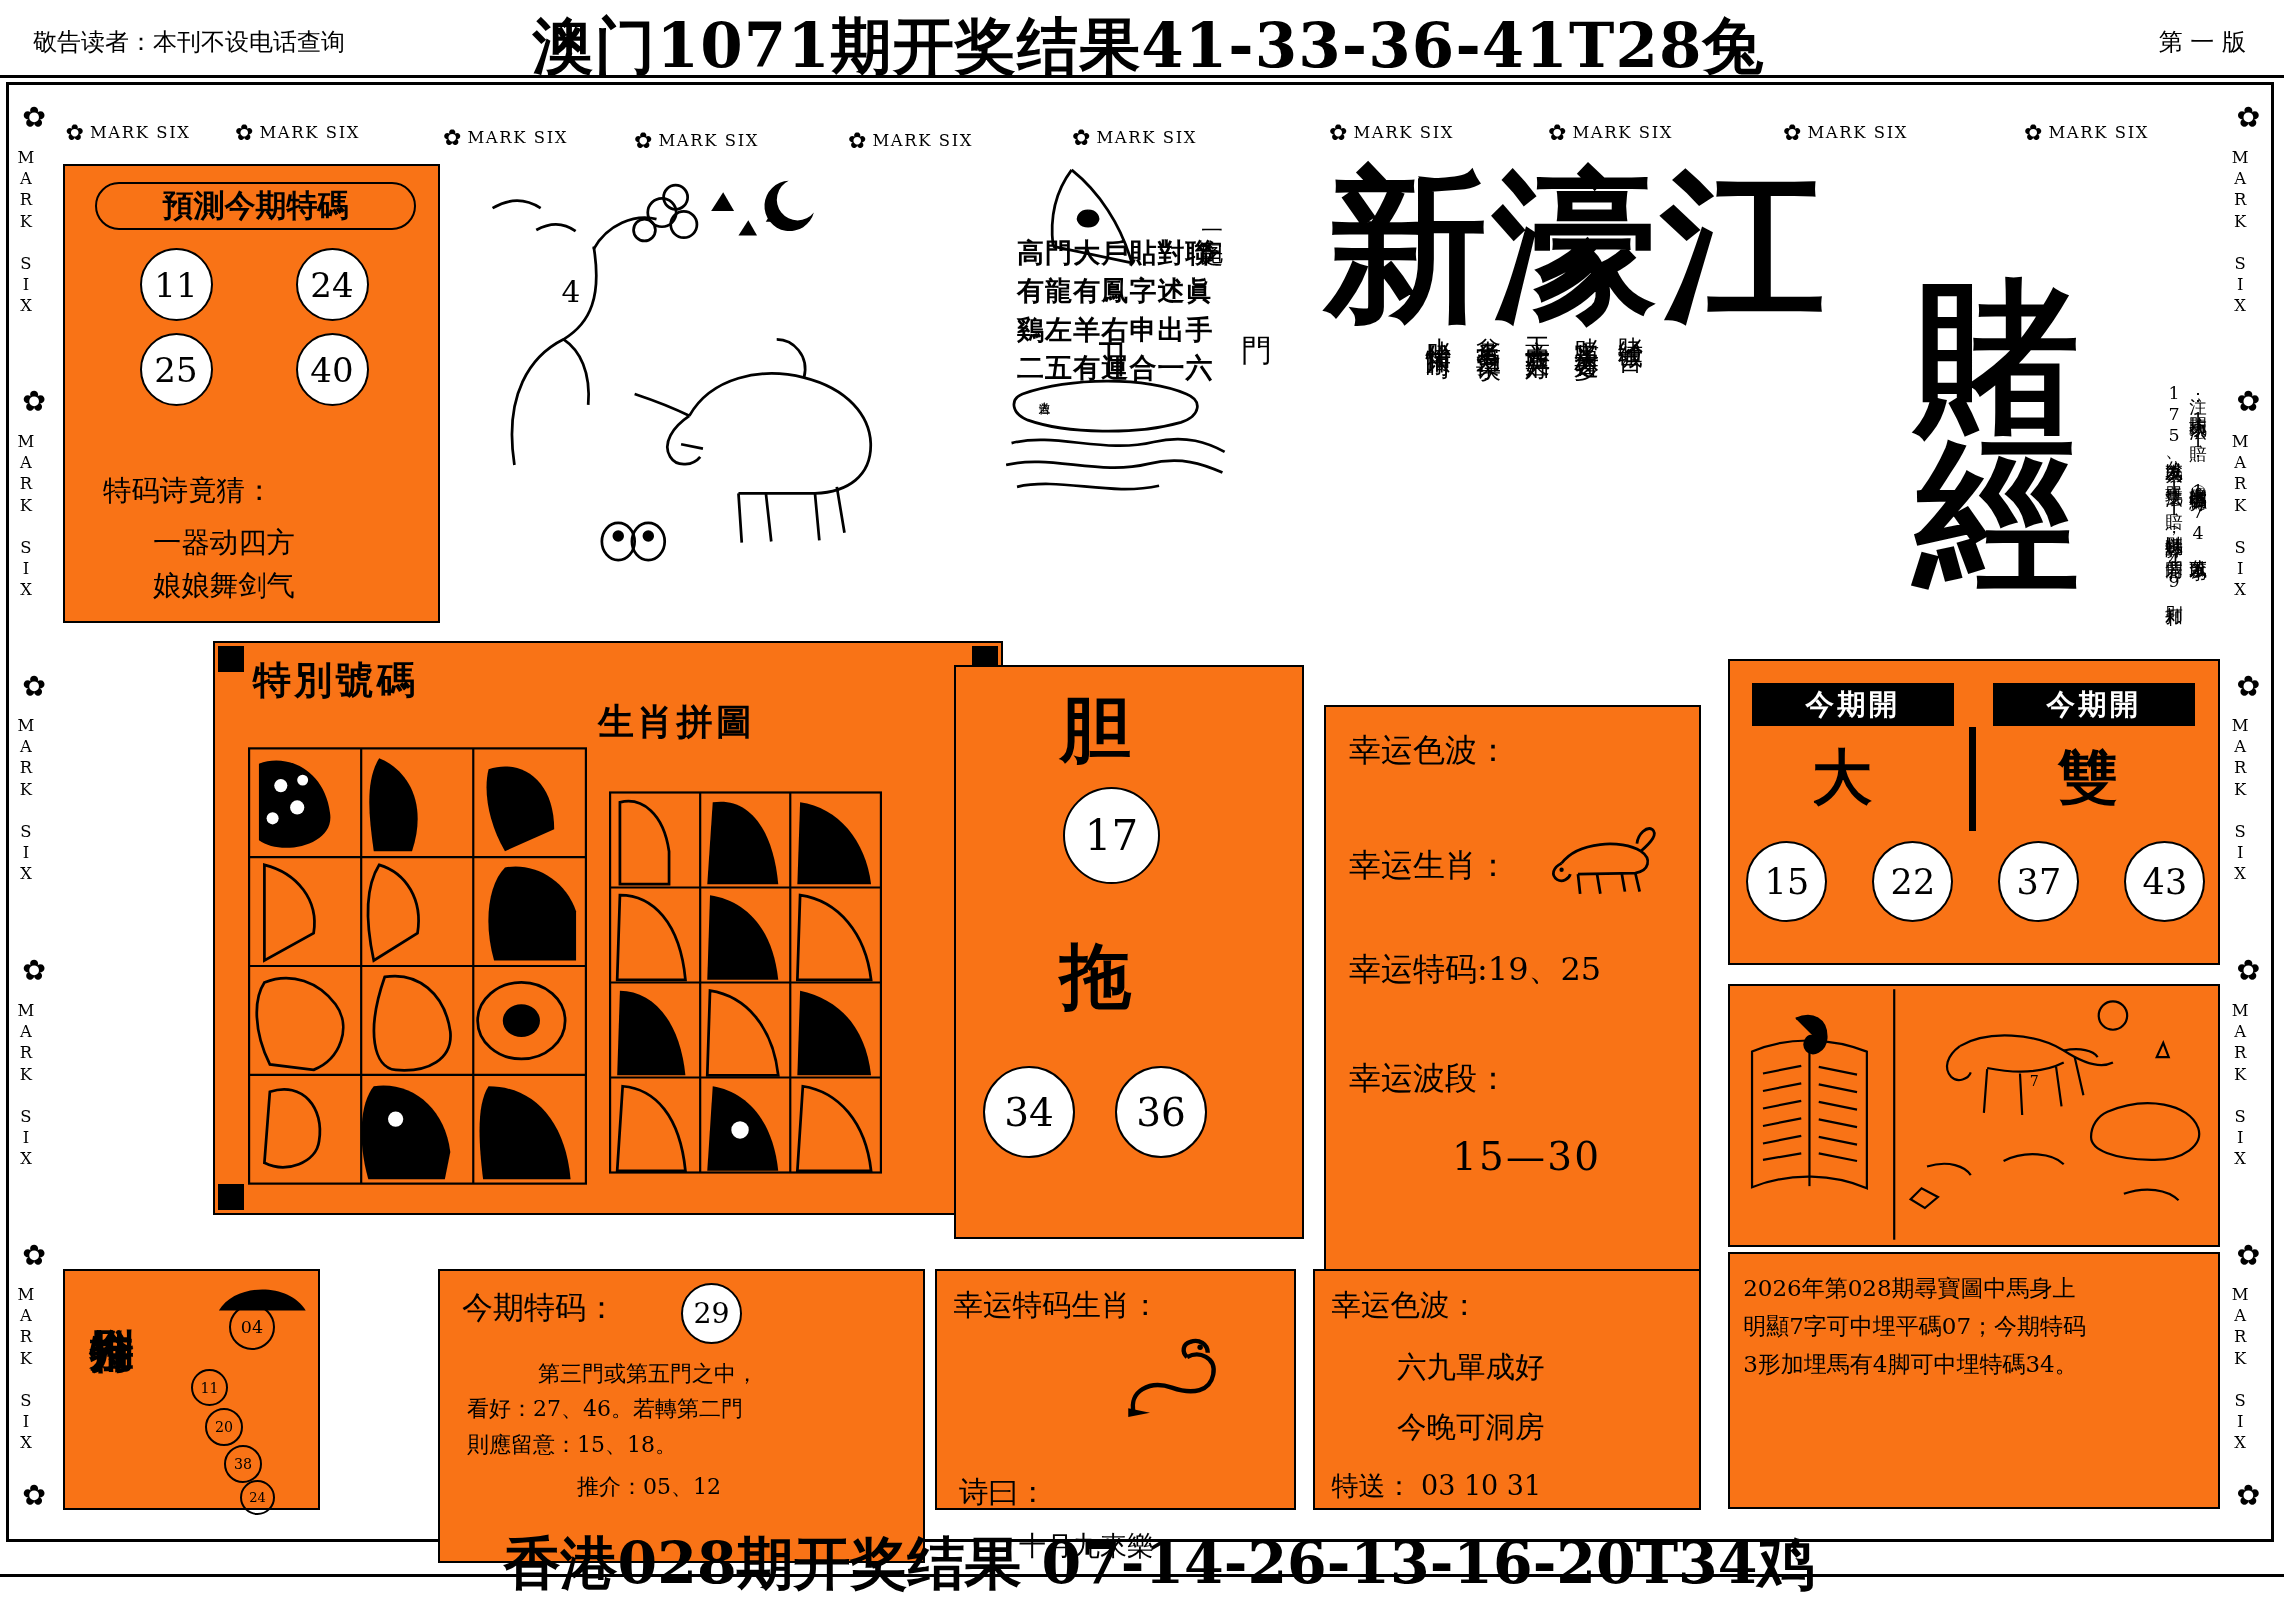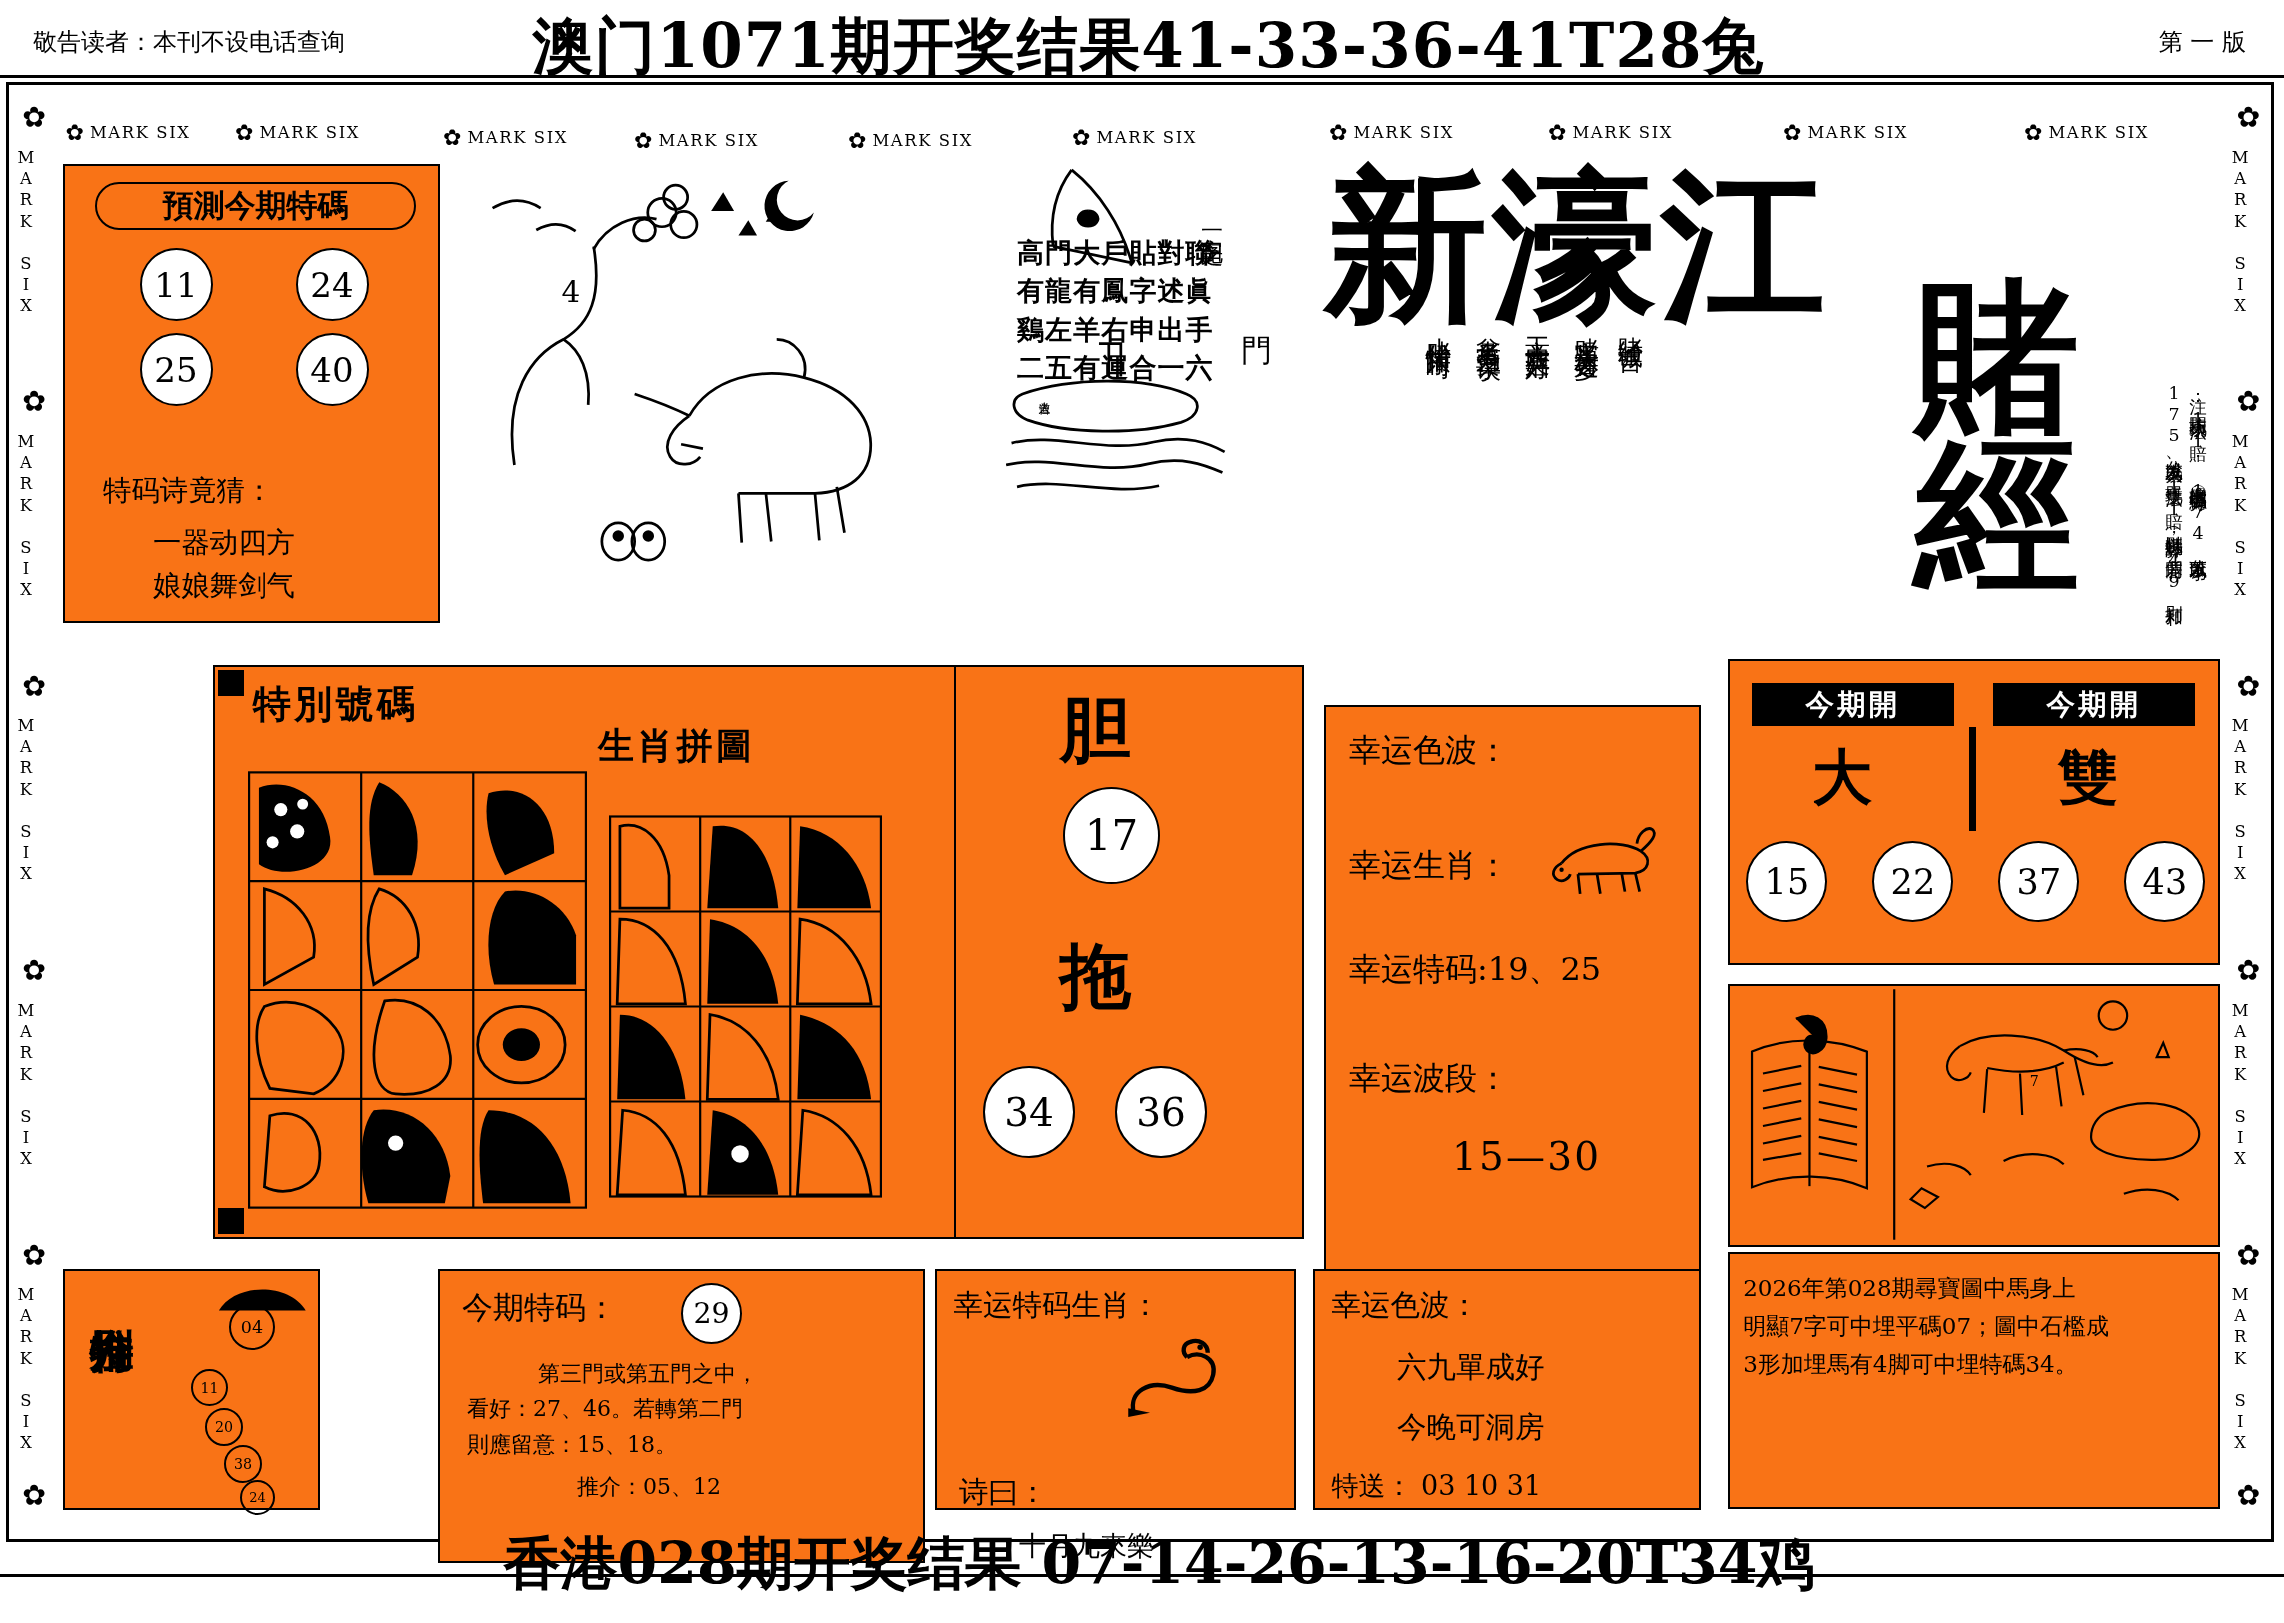--- a/index.html
+++ b/index.html
@@ -40,21 +40,21 @@
   #predict .poem{position:absolute;left:88px;top:356px;font-size:28.4px;line-height:1.5;font-family:"DejaVu Serif","Liberation Serif",serif;}
 
   
   #cold{left:63px;top:665px;width:131px;height:574px;}
   #cold .v{position:absolute;left:26px;top:22px;font-size:46px;font-weight:bold;line-height:1.12;font-family:"DejaVu Serif","Liberation Serif",serif;writing-mode:vertical-rl;text-orientation:upright;}
   #cold .ball{position:absolute;left:28.4px;width:71px;height:71px;font-size:33px;}
   #cold .b1{top:383px;}
   #cold .b2{top:468px;}
 
   
-  #specnum{left:213px;top:665px;width:790px;height:574px;}
+  #specnum{left:213px;top:641px;width:790px;height:574px;}
   #specnum .t1{position:absolute;left:38px;top:12px;font-size:38px;font-weight:bold;font-family:"DejaVu Serif","Liberation Serif",serif;letter-spacing:3.3px;}
   #specnum .t2{position:absolute;left:383px;top:55px;font-size:36px;font-weight:bold;font-family:"DejaVu Serif","Liberation Serif",serif;letter-spacing:3.3px;}
   .corner{position:absolute;width:26px;height:26px;background:#000;}
 
   
   #dantuo{left:954px;top:665px;width:350px;height:574px;}
   #dantuo .w1{position:absolute;left:104px;top:16.4px;font-size:71px;font-weight:bold;font-family:"DejaVu Serif","Liberation Serif",serif;}
   #dantuo .w2{position:absolute;left:104px;top:263px;font-size:71px;font-weight:bold;font-family:"DejaVu Serif","Liberation Serif",serif;}
   #dantuo .ball17{position:absolute;left:107px;top:120px;width:93px;height:93px;font-size:42px;}
   #dantuo .ballA{position:absolute;left:27px;top:399px;width:88px;height:88px;font-size:39px;}
@@ -391,21 +391,21 @@
         <path d="M720 380 C 760 366, 800 372, 820 392"></path>
         <path d="M780 130 l 12 -26 l 10 26 z"></path>
       </g>
       <text x="548" y="182" font-size="26" font-family="DejaVu Serif, serif">7</text>
     </svg>
   </div>
 
   <div class="box" id="rtext">
     <div class="inner">
       <p>2026年第028期尋寶圖中馬身上</p>
-      <p>明顯7字可中埋平碼07；圖中石檻成</p>
+      <p>明顯7字可中埋平碼07；今期特码</p>
       <p>3形加埋馬有4脚可中埋特碼34。</p>
     </div>
   </div>
 
   <div class="box" id="special">
     <div class="v">特別推介</div>
     <div class="sb" style="left:164px;top:33px;">04</div>
     <div class="sb" style="left:126px;top:98px;width:33px;height:33px;font-size:14.2px;">11</div>
     <div class="sb" style="left:140px;top:137px;width:34px;height:34px;font-size:14.2px;">20</div>
     <div class="sb" style="left:159px;top:174px;width:34px;height:34px;font-size:14.2px;">38</div>

